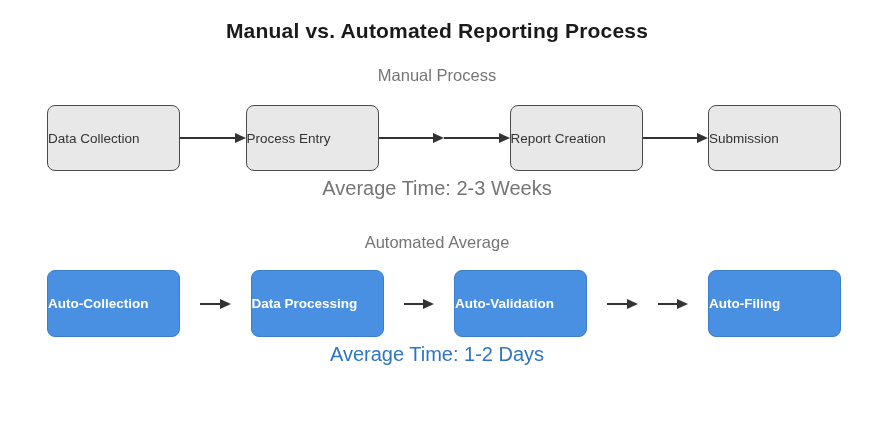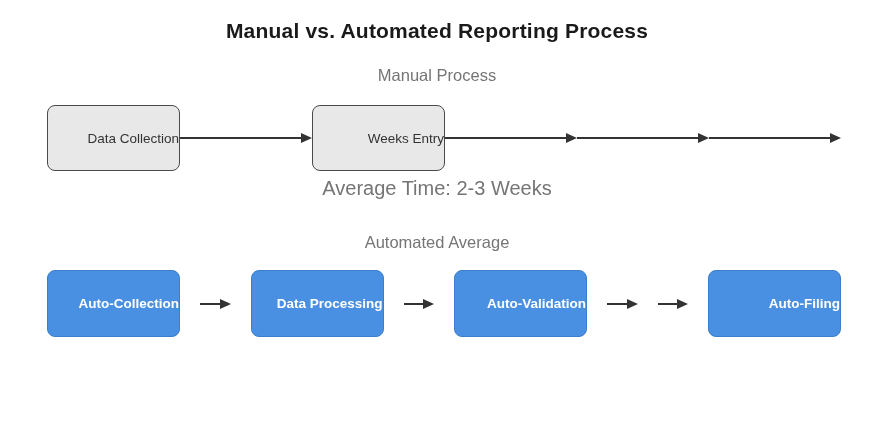--- a/index.html
+++ b/index.html
@@ -49,21 +49,21 @@
   .row-manual { top: 105px; }
   .row-automated { top: 270px; height: 67px; gap: 20px; }
 
   .step {
     width: 133px;
     height: 100%;
     flex: 0 0 133px;
     border-radius: 8px;
     display: flex;
     align-items: center;
-    justify-content: flex-end;
+    justify-content: flex-start;
     text-align: center;
     font-size: 13.5px;
     box-sizing: border-box;
   }
   .row-manual .step {
     background: #e8e8e8;
     border: 1.5px solid #4a4a4a;
     color: #333333;
   }
   .row-automated .step {
@@ -113,33 +113,39 @@
 
   <div class="flow-row row-manual">
     <div class="step">
       <span>Data Collection</span>
     </div>
     <div class="flow-arrow">
       <div class="arrow-line"></div>
       <div class="arrow-head"></div>
     </div>
     <div class="step">
-      <span>Weeks Entry</span>
+      <span>Process Entry</span>
     </div>
     <div class="flow-arrow">
       <div class="arrow-line"></div>
       <div class="arrow-head"></div>
     </div>
     <div class="flow-arrow">
       <div class="arrow-line"></div>
       <div class="arrow-head"></div>
     </div>
+    <div class="step">
+      <span>Report Creation</span>
+    </div>
     <div class="flow-arrow">
       <div class="arrow-line"></div>
       <div class="arrow-head"></div>
+    </div>
+    <div class="step">
+      <span>Submission</span>
     </div>
   </div>
 
   <div class="section-caption caption-manual">Average Time: 2-3 Weeks</div>
 
   <div class="section-subtitle subtitle-automated">Automated Average</div>
 
   <div class="flow-row row-automated">
     <div class="step">
       <span>Auto-Collection</span>
@@ -164,14 +170,15 @@
     </div>
     <div class="flow-arrow">
       <div class="arrow-line"></div>
       <div class="arrow-head"></div>
     </div>
     <div class="step">
       <span>Auto-Filing</span>
     </div>
   </div>
 
+  <div class="section-caption caption-automated">Average Time: 1-2 Days</div>
 
 </div>
 
 </body></html>

